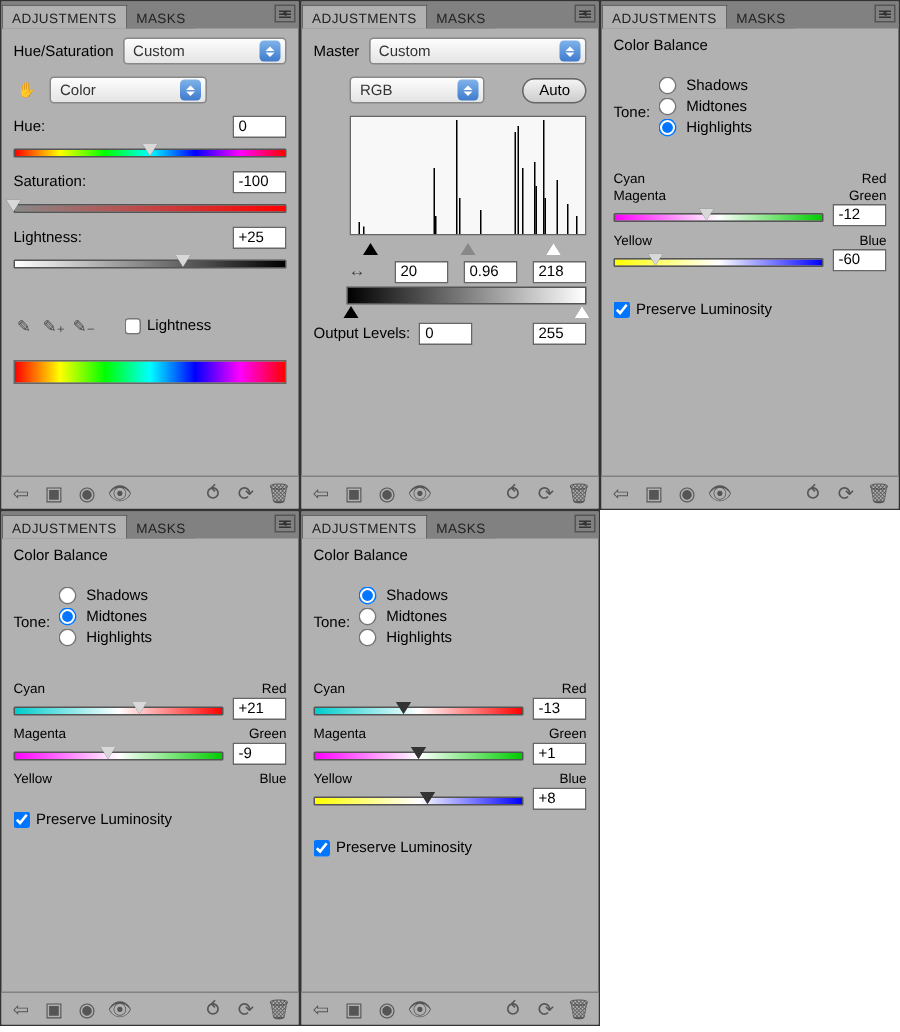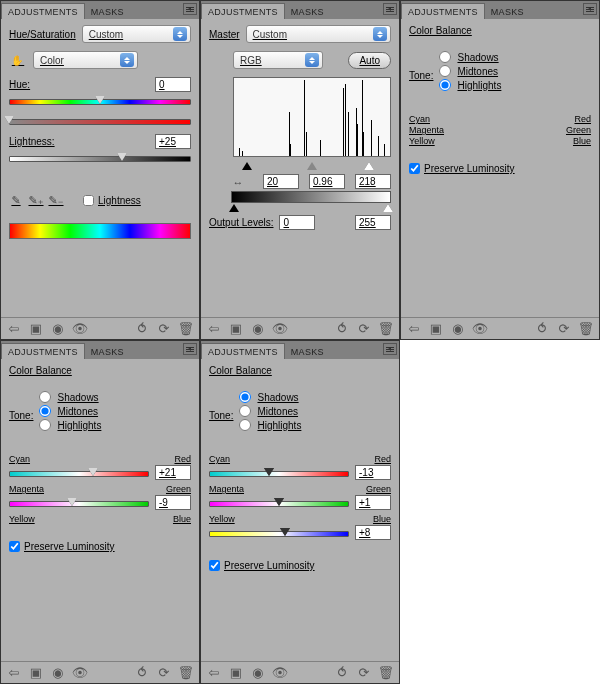--- a/index.html
+++ b/index.html
@@ -5,21 +5,21 @@
   * { box-sizing: border-box; margin: 0; padding: 0; }
   body { background: #fff; font-family: "Lucida Grande", Arial, sans-serif; font-size: 10px; color: #000; width:600px; }
   .grid { display: grid; grid-template-columns: 200px 200px 200px; grid-template-rows: 340px 344px; }
   .panel { background: #b1b1b1; border: 1px solid #333; position: relative; display:flex; flex-direction:column;}
   .tabbar { display:flex; background: #818181; height:18px; align-items:flex-end; position:relative;}
   .tab { font-size:9px; padding: 3px 6px 2px 6px; background:#818181; color:#222; letter-spacing:0.3px;}
   .tab.active { background:#b1b1b1; border-top:1px solid #666; border-left:1px solid #666; border-right:1px solid #666; }
   .menu-btn { position:absolute; right:2px; top:2px; width:14px; height:12px; background:#818181; border:1px solid #555; display:flex;flex-direction:column;justify-content:center;align-items:center;gap:1px;}
   .menu-btn span{display:block;width:8px;height:1px;background:#333;}
   .menu-btn::before{content:"";position:absolute;left:2px;border:2px solid transparent;border-right:3px solid #333; top:3px;}
-  .body { padding: 6px 8px; flex:1; overflow:hidden;text-decoration:underline;}
+  .body { padding: 6px 8px; flex:1; overflow:hidden;}
   .title-row { display:flex; align-items:center; gap:6px; margin-bottom:8px;}
   .label { font-size:10px; }
   .dropdown { border:1px solid #888; background: linear-gradient(#fdfdfd,#e4e4e4); height:18px; border-radius:3px; display:flex; align-items:center; justify-content:space-between; padding:0 3px 0 6px; font-size:10px; color:#333; position:relative;}
   .dropdown .arrows { width:14px; background: linear-gradient(#7fb3ea,#3f7bcd); border-radius:3px; height:14px; display:flex;flex-direction:column;align-items:center;justify-content:center;}
   .dropdown .arrows::before{content:"";border:3px solid transparent;border-bottom:3px solid #fff;margin-bottom:1px;}
   .dropdown .arrows::after{content:"";border:3px solid transparent;border-top:3px solid #fff;}
   .btn-auto { border:1px solid #666; background: linear-gradient(#f4f4f4,#ccc); border-radius:9px; padding:2px 10px; font-size:10px;}
   .field-row { display:flex; align-items:center; margin-bottom:2px; gap:6px;}
   .num-input { width:36px; height:15px; background:#fff; border:1px solid #666; font-size:10px; padding:0 3px; text-align:left;}
   .slider { position:relative; height:14px; margin-bottom:6px;}
@@ -93,20 +93,25 @@
       </div>
       <div class="field-row">
           <span class="label">Hue:</span>
           <div style="flex:1"></div>
           <input class="num-input" value="0" style="">
         </div>
       <div class="slider">
           <div class="track rainbow"></div>
           <div class="thumb" style="left:50%"></div>
         </div>
+      <div class="field-row">
+          <span class="label">Saturation:</span>
+          <div style="flex:1"></div>
+          <input class="num-input" value="-100" style="">
+        </div>
       <div class="slider">
           <div class="track red-sat"></div>
           <div class="thumb" style="left:0%"></div>
         </div>
       <div class="field-row">
           <span class="label">Lightness:</span>
           <div style="flex:1"></div>
           <input class="num-input" value="+25" style="">
         </div>
       <div class="slider">
@@ -259,23 +264,37 @@
       </div>
       <div style="height:8px"></div>
       <div class="sep-lbls">
           <span>Cyan</span>
           <span>Red</span>
         </div>
       <div class="sep-lbls">
           <span>Magenta</span>
           <span>Green</span>
         </div>
+      <div class="cb-row">
+          <div class="slider">
+            <div class="track mag-grn"></div>
+            <div class="thumb" style="left:44%"></div>
+          </div>
+          <input class="num-input" value="-12" style="">
+        </div>
       <div class="sep-lbls">
           <span>Yellow</span>
           <span>Blue</span>
+        </div>
+      <div class="cb-row">
+          <div class="slider">
+            <div class="track yel-blu"></div>
+            <div class="thumb" style="left:20%"></div>
+          </div>
+          <input class="num-input" value="-60" style="">
         </div>
       <div style="height:16px"></div>
       <label class="chk">
           <input type="checkbox" checked="" style="">
           <span>Preserve Luminosity</span>
         </label>
     </div>
     <div class="bottombar">
       <span class="bot-ico">⇦</span>
       <span class="bot-ico">▣</span>

